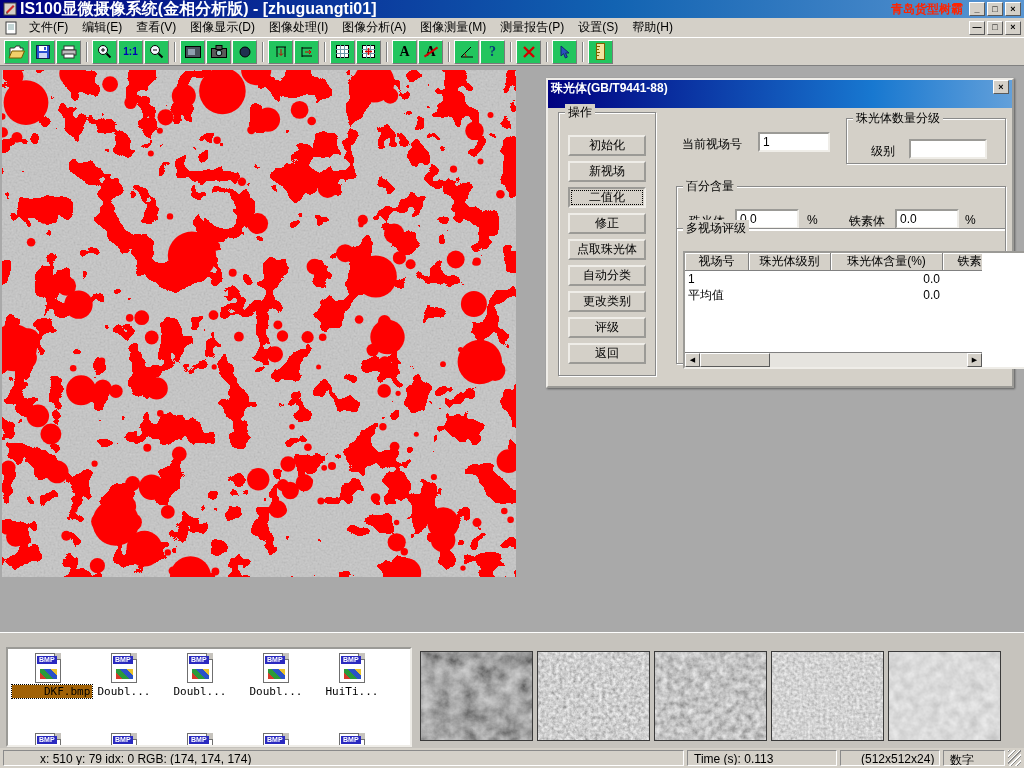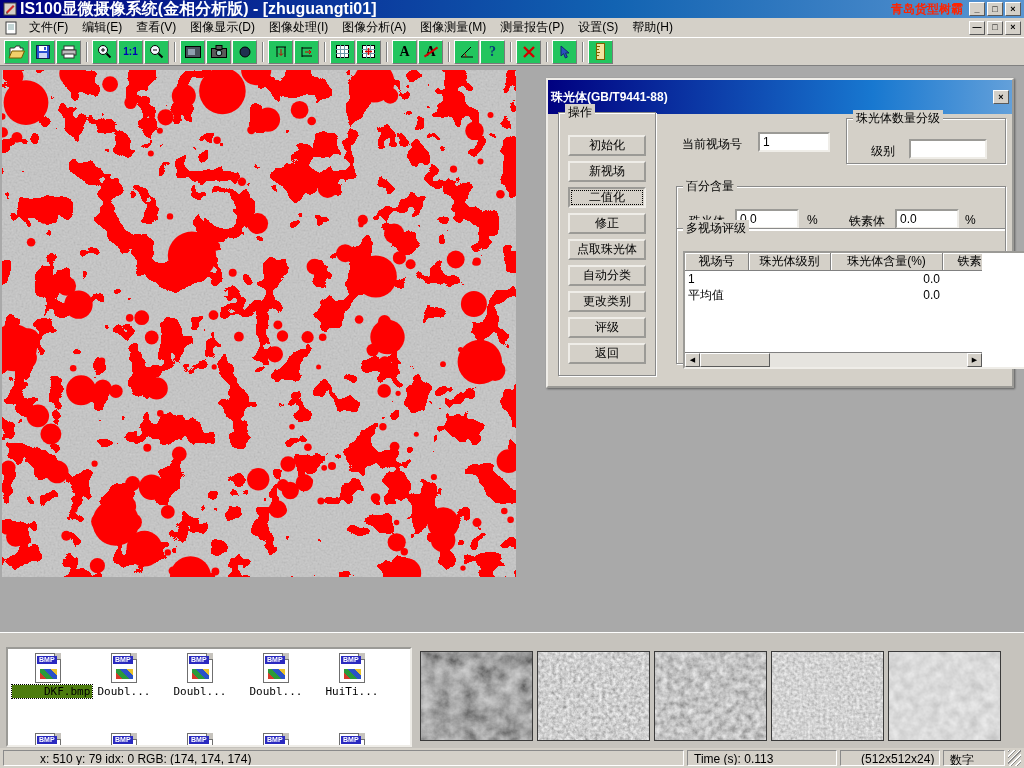--- a/index.html
+++ b/index.html
@@ -43,21 +43,21 @@
     background:#d40000; transform:rotate(-35deg); }
   
   .workspace { position:absolute; left:0; top:66px; width:1024px; height:566px;
     background:#a9a9a9; }
   .micrograph { position:absolute; left:2px; top:4px; width:514px; height:507px;
     background:#c6c6c6; }
   
   .dialog { position:absolute; left:546px; top:12px; width:468px; height:310px;
     background:#d4d0c8; border:2px outset #efede8; box-shadow:1px 1px 2px rgba(0,0,0,.45); }
   .dlg-title { height:28px; background:linear-gradient(90deg,#000080,#1878d0 70%,#63a0da);
-    color:#fff; font-weight:bold; display:flex; align-items:center; padding:17px 3px; font-size:12px; }
+    color:#fff; font-weight:bold; display:flex; padding:0 3px; font-size:12px; }
   .dlg-close { margin-left:auto; }
   .grp { position:absolute; border:1px solid #8a8a8a;
     box-shadow:inset 1px 1px 0 #fff, 1px 1px 0 #fff; }
   .grp legend { font-size:12px; padding:0 3px; margin-left:6px; background:#d4d0c8; }
   .ops { left:10px; top:24px; width:98px; height:272px; }
   #ops { position:absolute; left:0; top:14px; width:100%;
     display:flex; flex-direction:column; align-items:center; gap:5px; }
   .opbtn { width:78px; height:21px; background:#d4d0c8; border:2px outset #efede8;
     font-size:12px; text-align:center; padding:0; font-family:inherit; white-space:nowrap; }
   .opbtn.active { border-style:inset; outline:1px dotted #000; outline-offset:-4px; }
@@ -97,21 +97,21 @@
   .bmpicon { display:block; width:26px; height:30px; margin:0 auto; background:#fff;
     border:1px solid #6f6f6f; position:relative; }
   .fold { position:absolute; right:-1px; top:-1px; width:7px; height:7px; background:#c6c3bd;
     border-left:1px solid #6f6f6f; border-bottom:1px solid #6f6f6f; }
   .bmptag { position:absolute; left:1px; top:2px; font-size:7px; line-height:8px;
     color:#fff; background:#2a2ac0; font-weight:bold; font-style:normal; padding:0 2px; }
   .scrib { position:absolute; left:4px; bottom:3px; width:17px; height:10px;
     background:linear-gradient(45deg,#d43a2a 25%,#2a9a3a 25% 50%,#2a52c8 50% 75%,#e8c32a 75%); }
   .fname { display:inline-block; margin-top:2px; font-size:11px;
     font-family:"DejaVu Sans Mono","Liberation Mono",monospace; padding:0 2px; }
-  .fname.sel { background:#4d7c0f; outline:1px dotted #000;padding-left:32px; }
+  .fname.sel { background:#a16207; outline:1px dotted #000;padding-left:32px; }
   .thumb { position:absolute; top:18px; width:113px; height:90px; border:1px solid #3a3a3a;
     background:#9a9a9a; overflow:hidden; }
   
   .statusbar { position:absolute; left:0; top:748px; width:1024px; height:20px;
     background:#d4d0c8; display:flex; gap:3px; padding:2px 3px; align-items:stretch; }
   .spanel { border:1px solid; border-color:#8a8a8a #fff #fff #8a8a8a; padding:1px 6px;
     font-size:12px; white-space:nowrap; overflow:hidden; }
   .sp1 { flex:1;padding-left:36px; }
   .sp-time { width:150px; }
   .sp-size { width:100px;padding-left:20px; }

